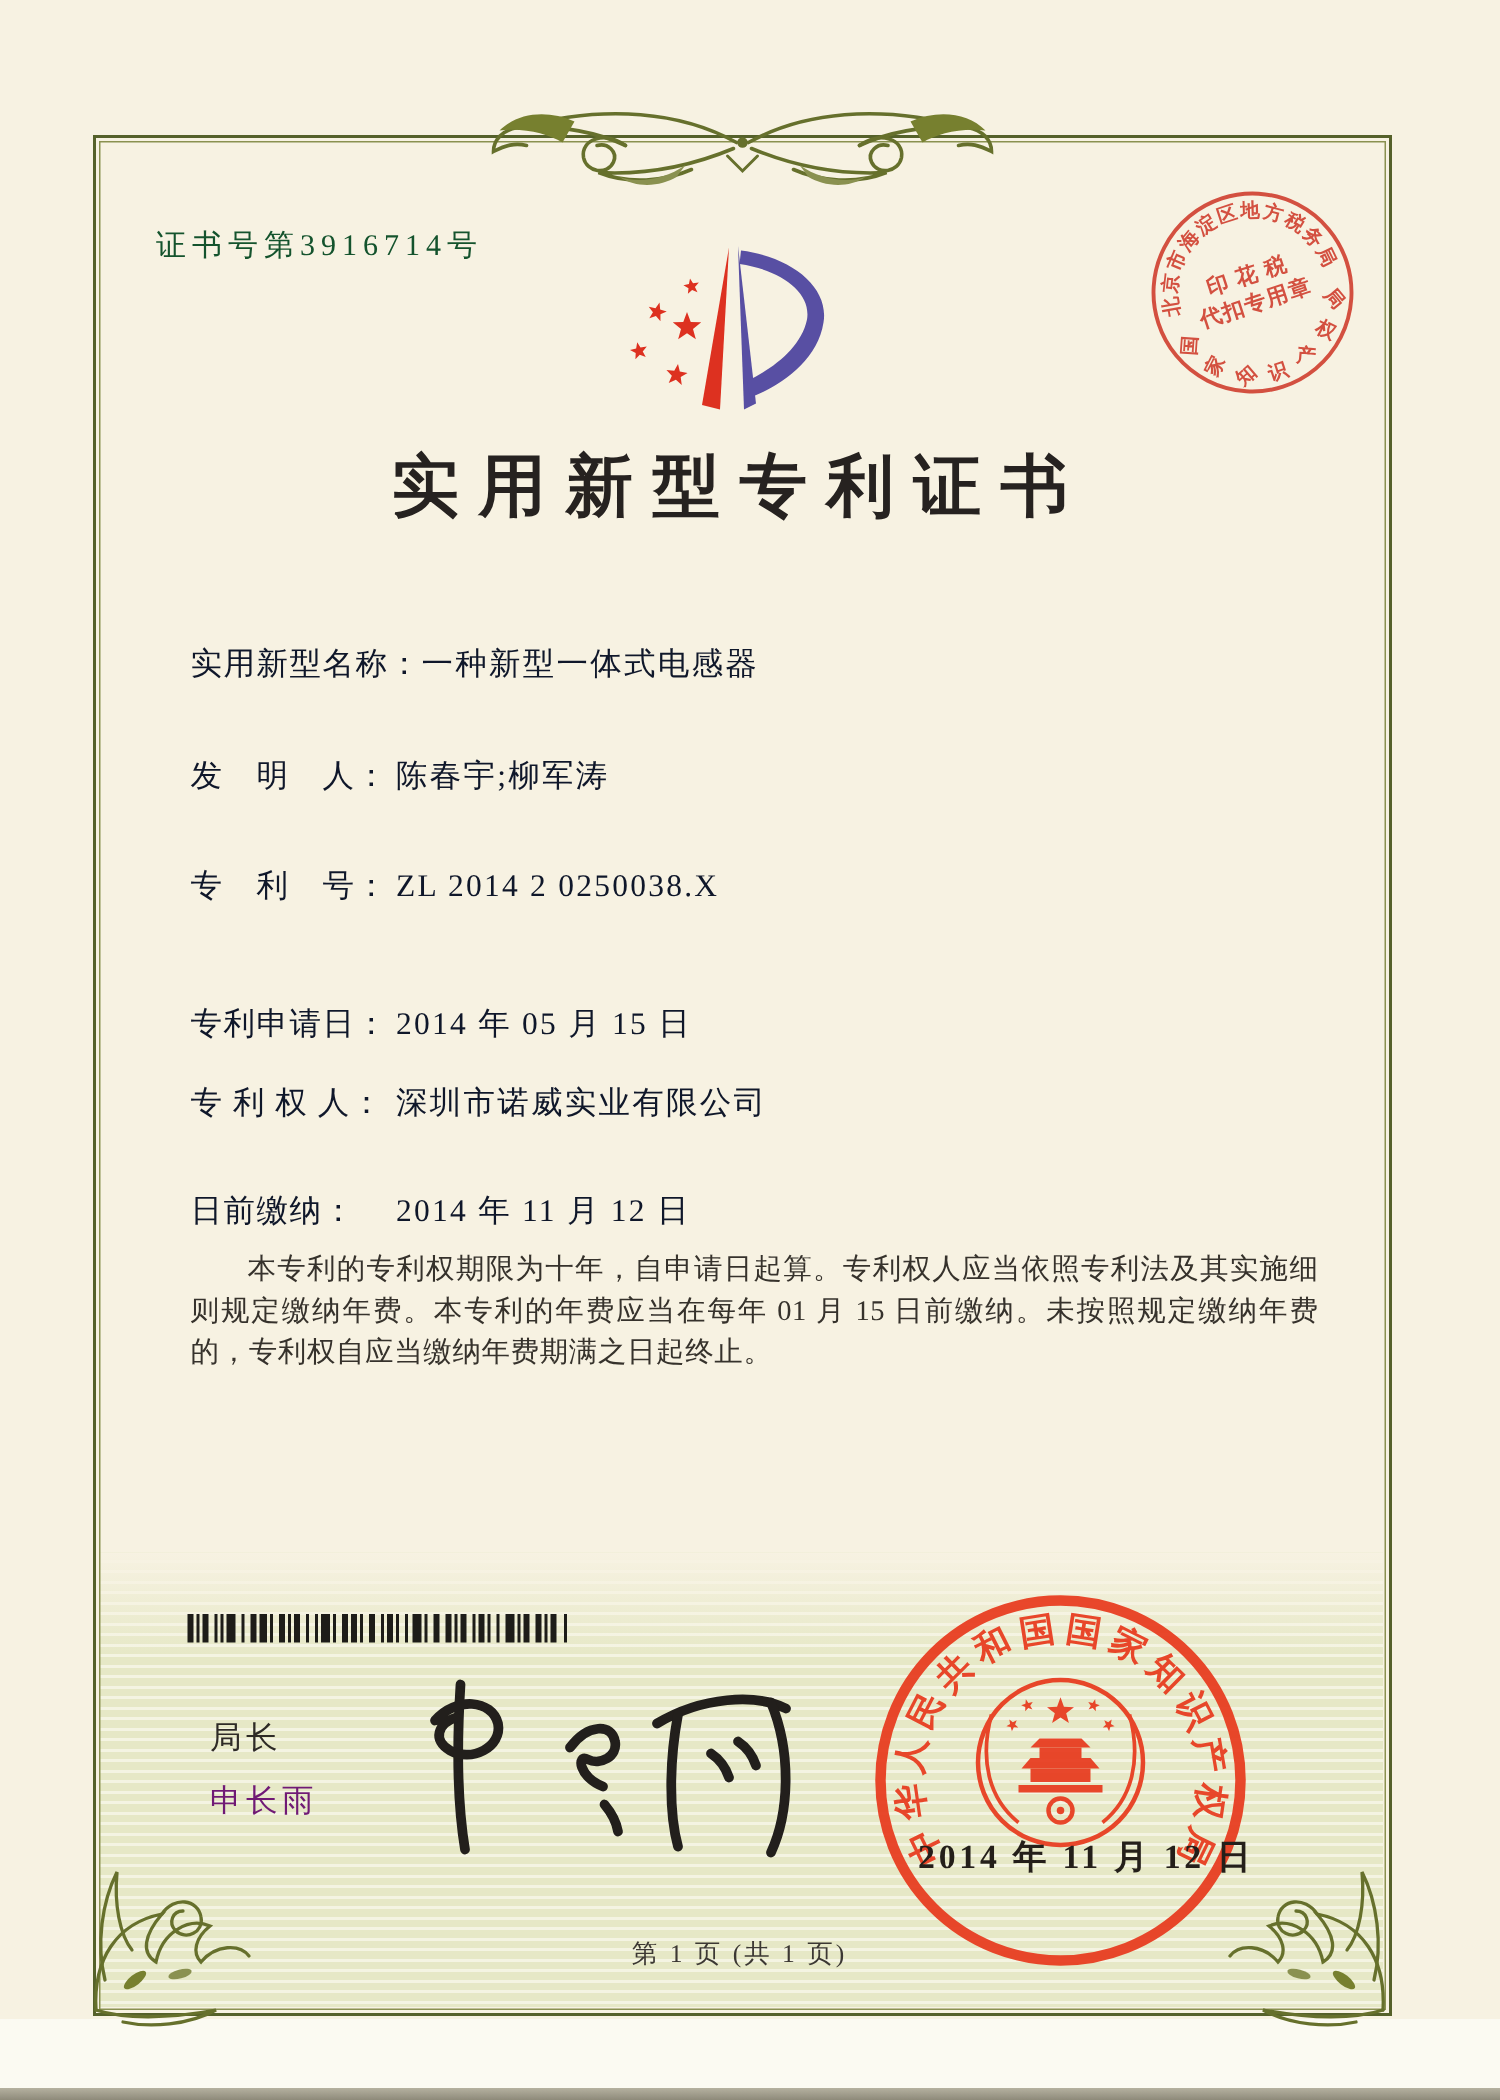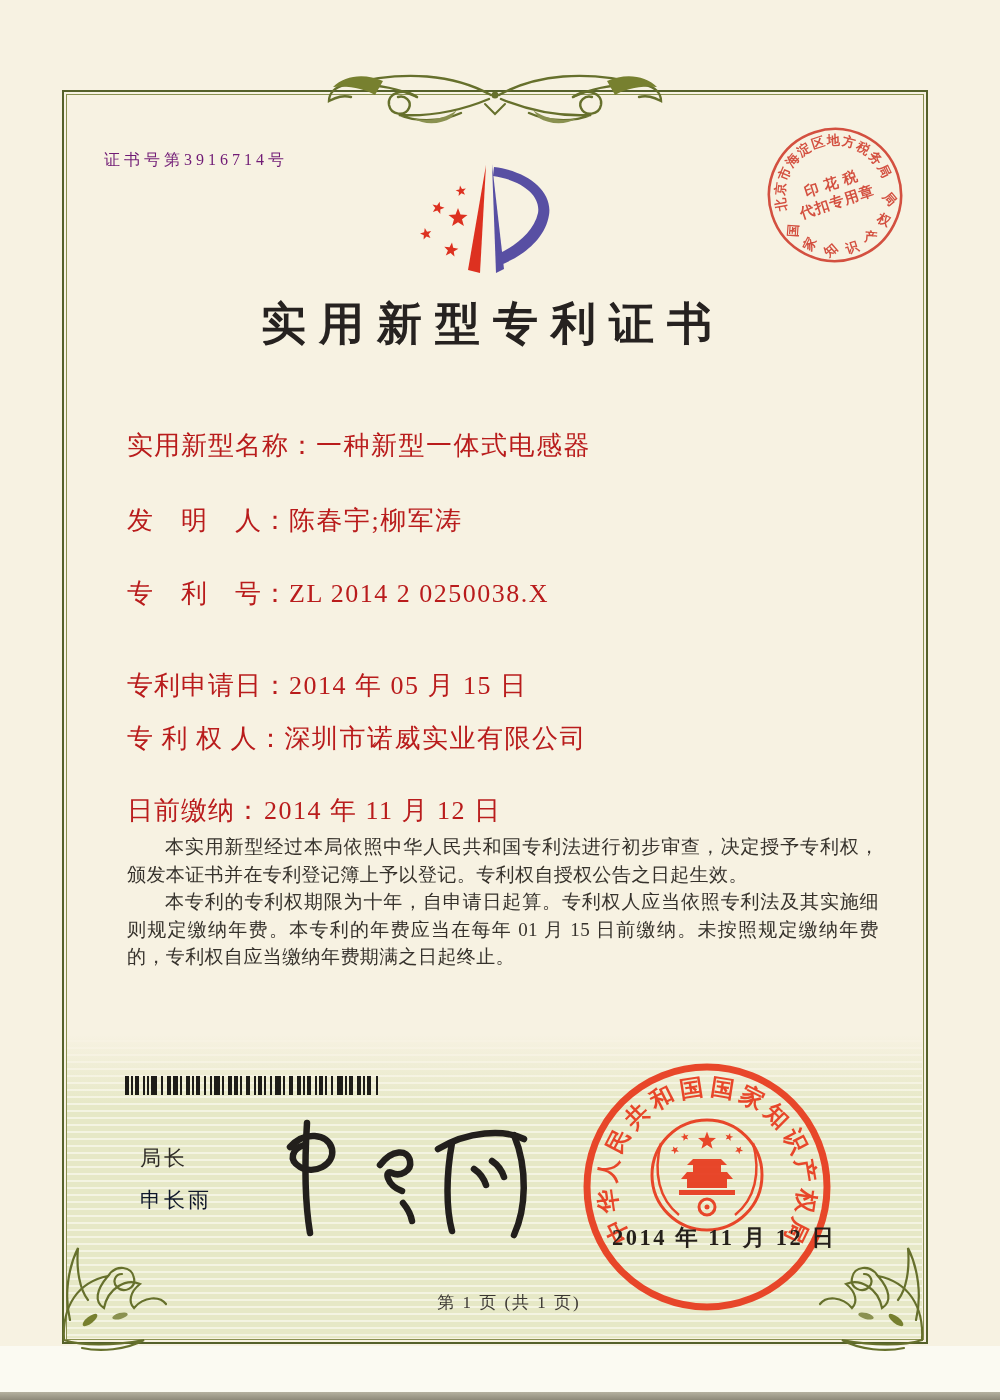--- a/index.html
+++ b/index.html
@@ -18,34 +18,34 @@
     left:66px;top:1035px;width:856px;height:303px;z-index:0;
     background:repeating-linear-gradient(180deg,#e6e8c6 0px,#e6e8c6 5px,#f4f4e2 5px,#f4f4e2 7px);
   }
   .waves-fade{
     left:66px;top:1035px;width:856px;height:70px;z-index:0;
     background:linear-gradient(180deg,#f7f2e2 0%,rgba(247,242,226,0) 100%);
   }
   .bottom-white{left:0;top:1346px;width:1000px;height:46px;background:#fbfaf2;z-index:1;}
   .bottom-edge{left:0;top:1392px;width:1000px;height:8px;background:linear-gradient(180deg,#b5b1a0,#8e8a7a);z-index:1;}
 
-  .cert-number{left:104px;top:150px;font-size:16px;letter-spacing:4px;color:#701a75;z-index:3;}
+  .cert-number{left:104px;top:150px;font-size:20px;letter-spacing:4px;color:#14532d;z-index:3;}
   .title{left:62px;top:294px;width:862px;text-align:center;font-size:45px;font-weight:700;
          letter-spacing:13px;color:#262220;z-index:3;}
-  .field-row{position:absolute;left:127px;z-index:3;font-size:26px;color:#b91c1c;white-space:nowrap;}
+  .field-row{position:absolute;left:127px;z-index:3;font-size:21px;color:#0f172a;white-space:nowrap;}
   .flabel{display:inline-block;min-width:137px;letter-spacing:1px;}
   .fvalue{letter-spacing:1.5px;}
   .body-text{left:127px;top:833px;width:752px;z-index:3;font-size:19px;line-height:27.5px;
              color:#36322c;text-align:justify;letter-spacing:0.4px;}
   .body-text p{margin:0;text-indent:2em;}
   .barcode{left:125px;top:1076px;width:257px;height:19px;display:flex;align-items:stretch;z-index:3;}
   .sig-title{left:140px;top:1144px;font-size:21px;letter-spacing:3px;color:#2e2b26;z-index:3;}
-  .sig-name{left:140px;top:1186px;font-size:21px;letter-spacing:3px;color:#0f172a;z-index:3;}
+  .sig-name{left:140px;top:1186px;font-size:21px;letter-spacing:3px;color:#701a75;z-index:3;}
   .seal-date{left:612px;top:1222px;font-size:22.5px;font-weight:600;letter-spacing:2.5px;color:#241f1a;z-index:5;}
-  .footer{left:62px;top:1291px;width:862px;text-align:center;font-size:17px;letter-spacing:2px;color:#3c3833;z-index:3;margin-left:16px;}
+  .footer{left:62px;top:1291px;width:862px;text-align:center;font-size:17px;letter-spacing:2px;color:#3c3833;z-index:3;}
   svg{display:block;}
   .z3{z-index:3;} .z4{z-index:4;}
 </style>
 </head>
 <body>
 
 <div class="page">
 
   <div class="abs waves"></div>
   <div class="abs waves-fade"></div>
@@ -158,21 +158,20 @@
     </div>
     <div class="field-row" style="top:721px">
       <span class="flabel">专 利 权 人：</span><span class="fvalue">深圳市诺威实业有限公司</span>
     </div>
     <div class="field-row" style="top:793px">
       <span class="flabel">日前缴纳：</span><span class="fvalue">2014 年 11 月 12 日</span>
     </div>
   </div>
 
   <div class="abs body-text">
-    <p>本实用新型经过本局依照中华人民共和国专利法进行初步审查，决定授予专利权，颁发本证书并在专利登记簿上予以登记。专利权自授权公告之日起生效。</p>
     <p>本专利的专利权期限为十年，自申请日起算。专利权人应当依照专利法及其实施细则规定缴纳年费。本专利的年费应当在每年 01 月 15 日前缴纳。未按照规定缴纳年费的，专利权自应当缴纳年费期满之日起终止。</p>
   </div>
 
   <div class="abs barcode" id="barcode">
       <div style="width: 4.05px; height: 100%; background: rgb(29, 28, 24); margin-right: 2.02px; flex: 0 0 auto;"></div>
       <div style="width: 2.02px; height: 100%; background: rgb(29, 28, 24); margin-right: 2.02px; flex: 0 0 auto;"></div>
       <div style="width: 4.05px; height: 100%; background: rgb(29, 28, 24); margin-right: 4.05px; flex: 0 0 auto;"></div>
       <div style="width: 2.02px; height: 100%; background: rgb(29, 28, 24); margin-right: 2.02px; flex: 0 0 auto;"></div>
       <div style="width: 2.02px; height: 100%; background: rgb(29, 28, 24); margin-right: 2.02px; flex: 0 0 auto;"></div>
       <div style="width: 6.07px; height: 100%; background: rgb(29, 28, 24); margin-right: 4.05px; flex: 0 0 auto;"></div>

